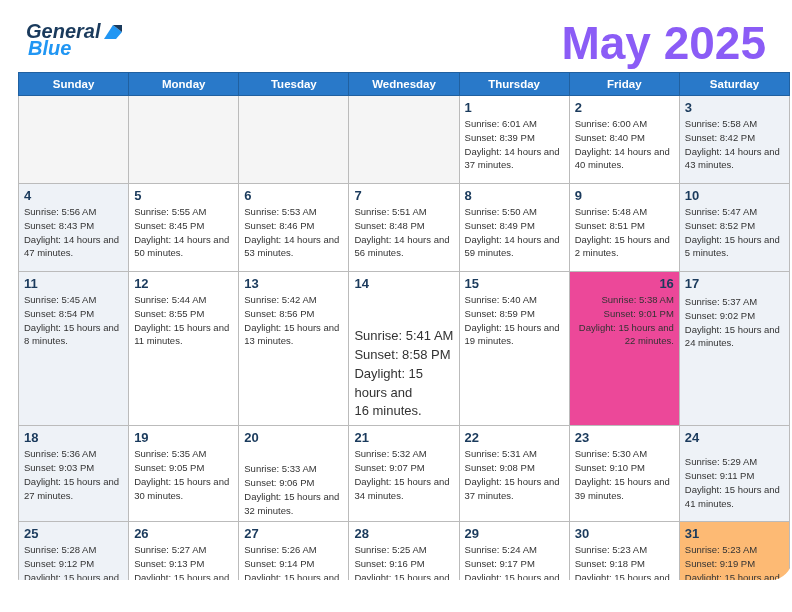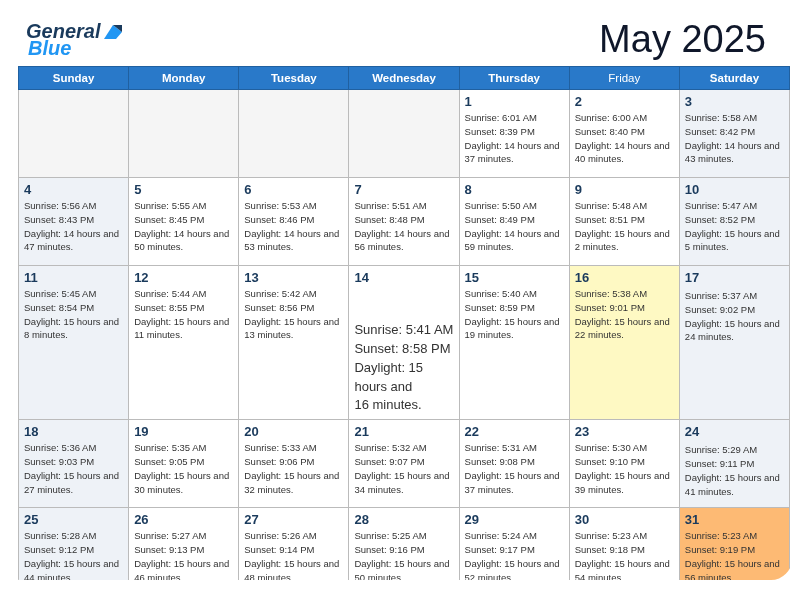--- a/index.html
+++ b/index.html
@@ -20,33 +20,33 @@
           <span style="font-size:20px; font-weight:bold; color:#1a3a5c; font-style:italic; font-family:Arial;">General</span>
           <svg width="22" height="22" viewBox="0 0 22 22" style="margin-left:2px;">
             <polygon points="2,18 11,4 20,11 14,18" fill="#2196F3"></polygon>
             <polygon points="11,4 20,11 20,4" fill="#1a3a5c"></polygon>
           </svg>
         </div>
         <span style="font-size:20px; font-weight:bold; color:#2196F3; font-style:italic; font-family:Arial; margin-top:-6px; margin-left:2px;">Blue</span>
       </div>
     </div>
     <div style="text-align:right;">
-      <div style="font-size:38px; font-weight:normal; color:#0f172a; line-height:1;">May 2025</div>
+      <div style="font-size:46px; font-weight:bold; color:#8b5cf6; line-height:1;">May 2025</div>
     </div>
   </div>
 
   <table style="border-collapse:collapse; width:772px; margin:0 10px; table-layout:fixed;">
     <thead>
       <tr>
         <th style="background:#2979C9;color:#fff;font-size:11.5px;font-weight:bold;text-align:center;padding:5px 2px;border:1px solid #2060a0;width:110px;">Sunday</th>
         <th style="background:#2979C9;color:#fff;font-size:11.5px;font-weight:bold;text-align:center;padding:5px 2px;border:1px solid #2060a0;width:110px;">Monday</th>
         <th style="background:#2979C9;color:#fff;font-size:11.5px;font-weight:bold;text-align:center;padding:5px 2px;border:1px solid #2060a0;width:110px;">Tuesday</th>
         <th style="background:#2979C9;color:#fff;font-size:11.5px;font-weight:bold;text-align:center;padding:5px 2px;border:1px solid #2060a0;width:110px;">Wednesday</th>
         <th style="background:#2979C9;color:#fff;font-size:11.5px;font-weight:bold;text-align:center;padding:5px 2px;border:1px solid #2060a0;width:110px;">Thursday</th>
-        <th style="background:#2979C9;color:#fff;font-size:11.5px;font-weight:normal;text-align:center;padding:5px 2px;border:1px solid #2060a0;width:110px;">Friday</th>
+        <th style="background:#2979C9;color:#fff;font-size:11.5px;font-weight:bold;text-align:center;padding:5px 2px;border:1px solid #2060a0;width:110px;">Friday</th>
         <th style="background:#2979C9;color:#fff;font-size:11.5px;font-weight:bold;text-align:center;padding:5px 2px;border:1px solid #2060a0;width:110px;">Saturday</th>
       </tr>
     </thead>
     <tbody id="calendar-body">
     <tr>
           <td style="border: 1px solid rgb(187, 187, 187); vertical-align: top; padding: 4px 5px; font-size: 9.5px; color: rgb(51, 51, 51); background: rgb(245, 245, 245); height: 88px; width: 110px;"></td>
           <td style="border: 1px solid rgb(187, 187, 187); vertical-align: top; padding: 4px 5px; font-size: 9.5px; color: rgb(51, 51, 51); background: rgb(245, 245, 245); height: 88px; width: 110px;"></td>
           <td style="border: 1px solid rgb(187, 187, 187); vertical-align: top; padding: 4px 5px; font-size: 9.5px; color: rgb(51, 51, 51); background: rgb(245, 245, 245); height: 88px; width: 110px;"></td>
           <td style="border: 1px solid rgb(187, 187, 187); vertical-align: top; padding: 4px 5px; font-size: 9.5px; color: rgb(51, 51, 51); background: rgb(245, 245, 245); height: 88px; width: 110px;"></td>
           <td style="border: 1px solid rgb(187, 187, 187); vertical-align: top; padding: 4px 5px; font-size: 9.5px; color: rgb(51, 51, 51); background: rgb(255, 255, 255); height: 88px; width: 110px;">
@@ -106,56 +106,56 @@
             <div style="font-size: 9.5px; line-height: 1.45; color: rgb(51, 51, 51);">Sunrise: 5:42 AM<br>Sunset: 8:56 PM<br>Daylight: 15 hours and<br>13 minutes.</div>
           </td>
           <td style="border: 1px solid rgb(187, 187, 187); vertical-align: top; padding: 4px 5px; font-size: 9.5px; color: rgb(51, 51, 51); background: rgb(255, 255, 255); height: 88px; width: 110px;">
             <div style="font-size: 13px; font-weight: bold; color: rgb(26, 58, 92); margin-bottom: 2px;">14</div>
             <div style="font-size: 13px; line-height: 1.45; color: rgb(51, 51, 51); margin-top: 36px;">Sunrise: 5:41 AM<br>Sunset: 8:58 PM<br>Daylight: 15 hours and<br>16 minutes.</div>
           </td>
           <td style="border: 1px solid rgb(187, 187, 187); vertical-align: top; padding: 4px 5px; font-size: 9.5px; color: rgb(51, 51, 51); background: rgb(255, 255, 255); height: 88px; width: 110px;">
             <div style="font-size: 13px; font-weight: bold; color: rgb(26, 58, 92); margin-bottom: 2px;">15</div>
             <div style="font-size: 9.5px; line-height: 1.45; color: rgb(51, 51, 51);">Sunrise: 5:40 AM<br>Sunset: 8:59 PM<br>Daylight: 15 hours and<br>19 minutes.</div>
           </td>
-          <td style="border: 1px solid rgb(187, 187, 187); vertical-align: top; padding: 4px 5px; font-size: 9.5px; color: rgb(51, 51, 51); background: #fef9c3; height: 88px; width: 110px;">
+          <td style="border: 1px solid rgb(187, 187, 187); vertical-align: top; padding: 4px 5px; font-size: 9.5px; color: rgb(51, 51, 51); background: #ec4899; height: 88px; width: 110px; text-align: right;">
             <div style="font-size: 13px; font-weight: bold; color: rgb(26, 58, 92); margin-bottom: 2px;">16</div>
             <div style="font-size: 9.5px; line-height: 1.45; color: rgb(51, 51, 51);">Sunrise: 5:38 AM<br>Sunset: 9:01 PM<br>Daylight: 15 hours and<br>22 minutes.</div>
           </td>
           <td style="border: 1px solid rgb(187, 187, 187); vertical-align: top; padding: 4px 5px; font-size: 9.5px; color: rgb(51, 51, 51); background: rgb(238, 242, 247); height: 88px; width: 110px;">
             <div style="font-size: 13px; font-weight: bold; color: rgb(26, 58, 92); margin-bottom: 4px;">17</div>
             <div style="font-size: 9.5px; line-height: 1.45; color: rgb(51, 51, 51);">Sunrise: 5:37 AM<br>Sunset: 9:02 PM<br>Daylight: 15 hours and<br>24 minutes.</div>
           </td>
         </tr>
         <tr>
           <td style="border: 1px solid rgb(187, 187, 187); vertical-align: top; padding: 4px 5px; font-size: 9.5px; color: rgb(51, 51, 51); background: rgb(238, 242, 247); height: 88px; width: 110px;">
             <div style="font-size: 13px; font-weight: bold; color: rgb(26, 58, 92); margin-bottom: 2px;">18</div>
             <div style="font-size: 9.5px; line-height: 1.45; color: rgb(51, 51, 51);">Sunrise: 5:36 AM<br>Sunset: 9:03 PM<br>Daylight: 15 hours and<br>27 minutes.</div>
           </td>
           <td style="border: 1px solid rgb(187, 187, 187); vertical-align: top; padding: 4px 5px; font-size: 9.5px; color: rgb(51, 51, 51); background: rgb(255, 255, 255); height: 88px; width: 110px;">
             <div style="font-size: 13px; font-weight: bold; color: rgb(26, 58, 92); margin-bottom: 2px;">19</div>
             <div style="font-size: 9.5px; line-height: 1.45; color: rgb(51, 51, 51);">Sunrise: 5:35 AM<br>Sunset: 9:05 PM<br>Daylight: 15 hours and<br>30 minutes.</div>
           </td>
           <td style="border: 1px solid rgb(187, 187, 187); vertical-align: top; padding: 4px 5px; font-size: 9.5px; color: rgb(51, 51, 51); background: rgb(255, 255, 255); height: 88px; width: 110px;">
-            <div style="font-size: 13px; font-weight: bold; color: rgb(26, 58, 92); margin-bottom: 2px;">20</div>
+            <div style="font-size: 13px; font-weight: bold; color: rgb(26, 58, 92); margin-bottom: 17px;">20</div>
             <div style="font-size: 9.5px; line-height: 1.45; color: rgb(51, 51, 51);">Sunrise: 5:33 AM<br>Sunset: 9:06 PM<br>Daylight: 15 hours and<br>32 minutes.</div>
           </td>
           <td style="border: 1px solid rgb(187, 187, 187); vertical-align: top; padding: 4px 5px; font-size: 9.5px; color: rgb(51, 51, 51); background: rgb(255, 255, 255); height: 88px; width: 110px;">
             <div style="font-size: 13px; font-weight: bold; color: rgb(26, 58, 92); margin-bottom: 2px;">21</div>
             <div style="font-size: 9.5px; line-height: 1.45; color: rgb(51, 51, 51);">Sunrise: 5:32 AM<br>Sunset: 9:07 PM<br>Daylight: 15 hours and<br>34 minutes.</div>
           </td>
           <td style="border: 1px solid rgb(187, 187, 187); vertical-align: top; padding: 4px 5px; font-size: 9.5px; color: rgb(51, 51, 51); background: rgb(255, 255, 255); height: 88px; width: 110px;">
             <div style="font-size: 13px; font-weight: bold; color: rgb(26, 58, 92); margin-bottom: 2px;">22</div>
             <div style="font-size: 9.5px; line-height: 1.45; color: rgb(51, 51, 51);">Sunrise: 5:31 AM<br>Sunset: 9:08 PM<br>Daylight: 15 hours and<br>37 minutes.</div>
           </td>
           <td style="border: 1px solid rgb(187, 187, 187); vertical-align: top; padding: 4px 5px; font-size: 9.5px; color: rgb(51, 51, 51); background: rgb(255, 255, 255); height: 88px; width: 110px;">
             <div style="font-size: 13px; font-weight: bold; color: rgb(26, 58, 92); margin-bottom: 2px;">23</div>
             <div style="font-size: 9.5px; line-height: 1.45; color: rgb(51, 51, 51);">Sunrise: 5:30 AM<br>Sunset: 9:10 PM<br>Daylight: 15 hours and<br>39 minutes.</div>
           </td>
           <td style="border: 1px solid rgb(187, 187, 187); vertical-align: top; padding: 4px 5px; font-size: 9.5px; color: rgb(51, 51, 51); background: rgb(238, 242, 247); height: 88px; width: 110px;">
-            <div style="font-size: 13px; font-weight: bold; color: rgb(26, 58, 92); margin-bottom: 4px;">24</div>
+            <div style="font-size: 13px; font-weight: bold; color: rgb(26, 58, 92); margin-bottom: 10px;">24</div>
             <div style="font-size: 9.5px; line-height: 1.45; color: rgb(51, 51, 51);">Sunrise: 5:29 AM<br>Sunset: 9:11 PM<br>Daylight: 15 hours and<br>41 minutes.</div>
           </td>
         </tr>
         <tr>
           <td style="border: 1px solid rgb(187, 187, 187); vertical-align: top; padding: 4px 5px; font-size: 9.5px; color: rgb(51, 51, 51); background: rgb(238, 242, 247); height: 88px; width: 110px;">
             <div style="font-size: 13px; font-weight: bold; color: rgb(26, 58, 92); margin-bottom: 2px;">25</div>
             <div style="font-size: 9.5px; line-height: 1.45; color: rgb(51, 51, 51);">Sunrise: 5:28 AM<br>Sunset: 9:12 PM<br>Daylight: 15 hours and<br>44 minutes.</div>
           </td>
           <td style="border: 1px solid rgb(187, 187, 187); vertical-align: top; padding: 4px 5px; font-size: 9.5px; color: rgb(51, 51, 51); background: rgb(255, 255, 255); height: 88px; width: 110px;">
             <div style="font-size: 13px; font-weight: bold; color: rgb(26, 58, 92); margin-bottom: 2px;">26</div>

